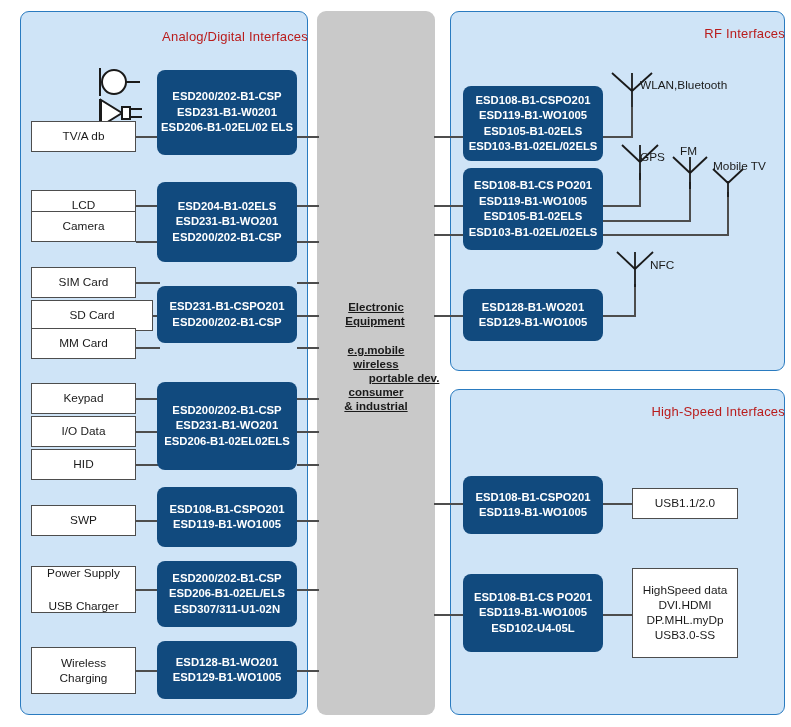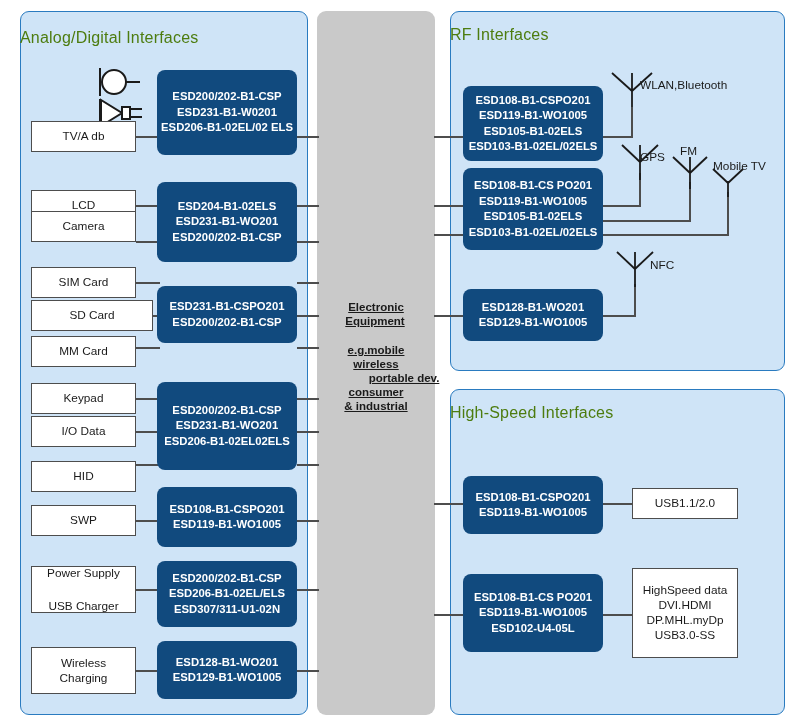--- a/index.html
+++ b/index.html
@@ -20,23 +20,23 @@
   .panel {
     position: absolute;
     background: #cfe4f7;
     border: 1.5px solid #2a7bc0;
     border-radius: 9px;
     box-sizing: border-box;
   }
   .panel-title {
     position: absolute;
     width: 100%;
-    text-align: left;
-    font-size: 16px;
-    color: #4d7c0f;
+    text-align: right;
+    font-size: 13px;
+    color: #b91c1c;
     letter-spacing: 0.2px;
   }
   .graybox {
     position: absolute;
     background: #c9c9c9;
     border-radius: 9px;
     box-sizing: border-box;
   }
   .graytext {
     position: absolute;
@@ -171,30 +171,30 @@
   </div>
   <div class="wbox" style="left:31px; top:211px; width:105px; height:31px;">
     <span>Camera</span>
   </div>
   <div class="wbox" style="left:31px; top:267px; width:105px; height:31px;">
     <span>SIM Card</span>
   </div>
   <div class="wbox" style="left:31px; top:300px; width:122px; height:31px;">
     <span>SD Card</span>
   </div>
-  <div class="wbox" style="left:31px; top:336px; width:105px; height:31px;">
+  <div class="wbox" style="left:31px; top:328px; width:105px; height:31px;">
     <span>MM Card</span>
   </div>
   <div class="wbox" style="left:31px; top:383px; width:105px; height:31px;">
     <span>Keypad</span>
   </div>
   <div class="wbox" style="left:31px; top:416px; width:105px; height:31px;">
     <span>I/O Data</span>
   </div>
-  <div class="wbox" style="left:31px; top:449px; width:105px; height:31px;margin-top:12px;">
+  <div class="wbox" style="left:31px; top:449px; width:105px; height:31px;">
     <span>HID</span>
   </div>
   <div class="wbox" style="left:31px; top:505px; width:105px; height:31px;">
     <span>SWP</span>
   </div>
   <div class="wbox" style="left:31px; top:566px; width:105px; height:47px;gap:18px;">
     <span>Power Supply</span>
     <span>USB Charger</span>
   </div>
   <div class="wbox" style="left:31px; top:647px; width:105px; height:47px;">

